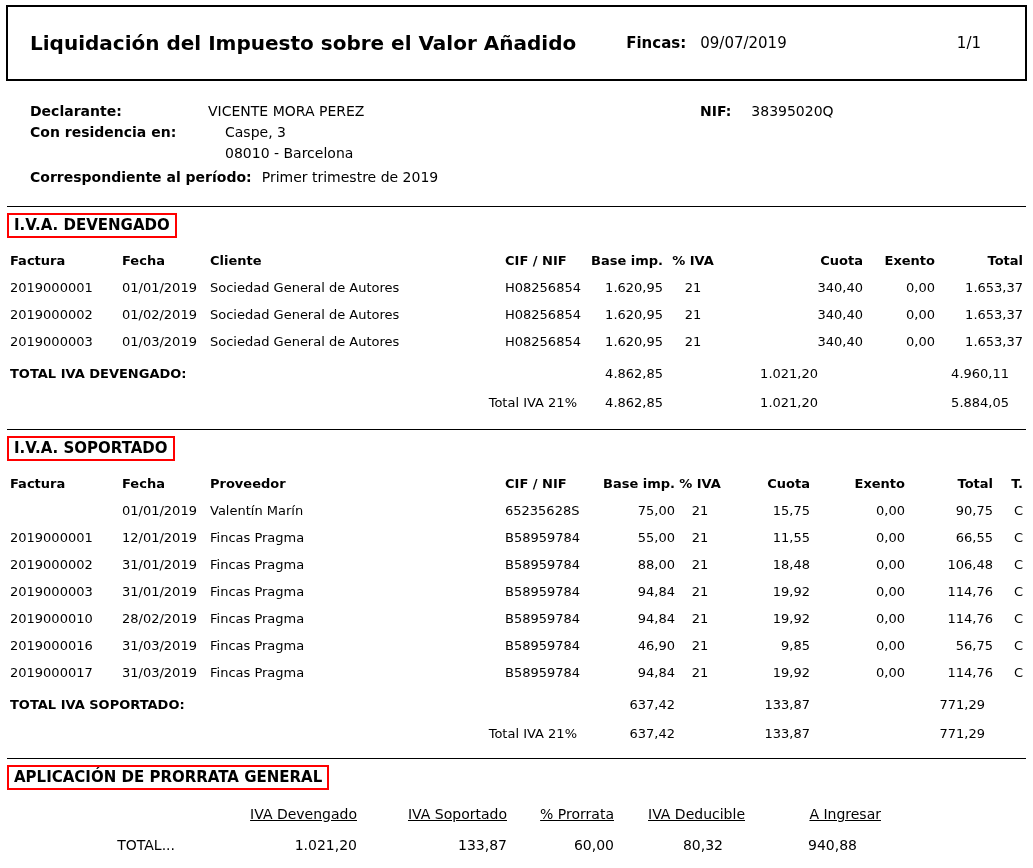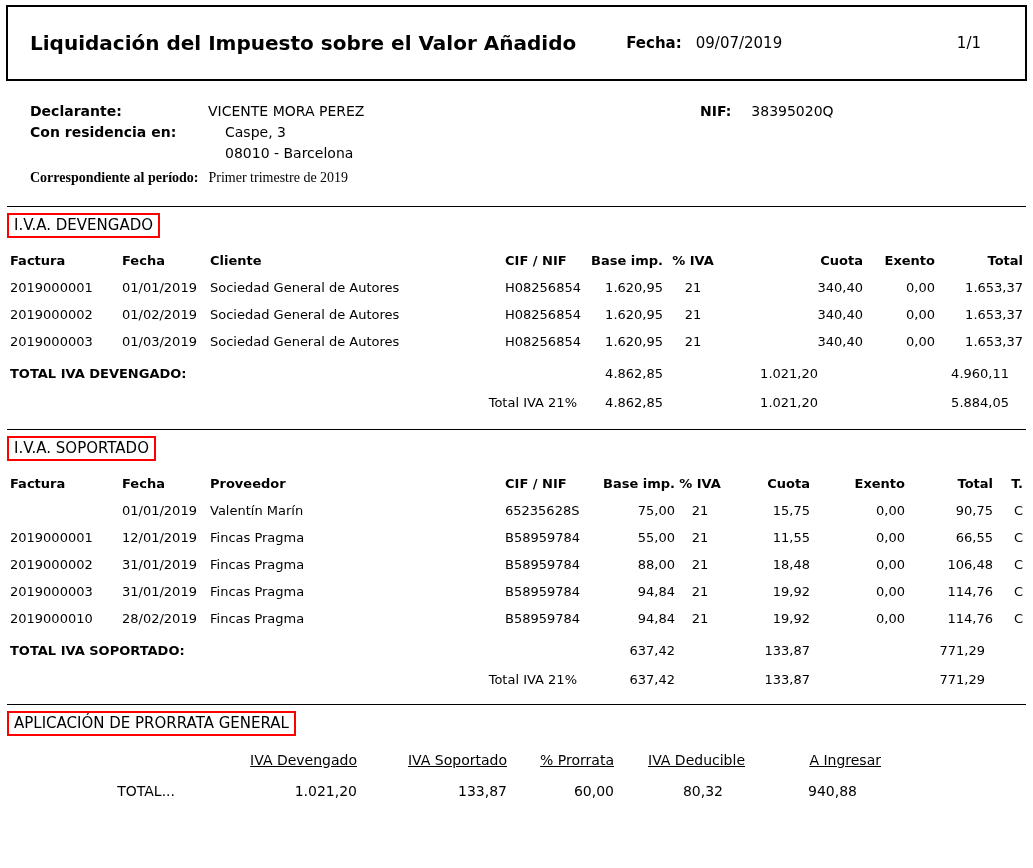--- a/index.html
+++ b/index.html
@@ -21,27 +21,27 @@
   .fecha-value { font-size:15px; margin-left:14px; }
   .page-num { font-size:15px; margin-left:auto; margin-right:44px; }
   
   .info { margin:20px 0 0 30px; position:relative; font-size:14px; line-height:21px; }
   .info .lbl { font-weight:bold; }
   .row-decl .lbl { display:inline-block; width:178px; }
   .nif-group { position:absolute; left:670px; top:0; }
   .nif-group .lbl { margin-right:20px; }
   .row-resid { display:flex; }
   .row-resid .lbl { width:195px; flex:none; }
-  .row-periodo { margin-top:3px;font-family:Liberation Serif, serif; }
+  .row-periodo { margin-top:3px; }
   .row-periodo .val { margin-left:10px; }
   
   .rule { border:none; border-top:1px solid #000; margin:18px 7px 0 7px; }
   .section-title {
     display:inline-block; margin:6px 0 0 7px; padding:1px 5px 2px 5px;
-    border:2px solid #ff0000; font-size:15px; font-weight:normal; white-space:nowrap;
+    border:2px solid #ff0000; font-size:15px; font-weight:bold; white-space:nowrap;
   }
   
   table.tbl { border-collapse:collapse; table-layout:fixed; margin-left:10px; width:1013px; font-size:13px; }
   .tbl th { font-weight:bold; padding:15px 0 6px 0; text-align:left; white-space:nowrap; }
   .tbl th.num, .tbl td.num { text-align:right; }
   .tbl th.ctr, .tbl td.ctr { text-align:center; }
   .tbl td { height:27px; padding:0; vertical-align:middle; white-space:nowrap; }
   .tbl tr.total-row td { padding-top:7px; height:29px; }
   .total-label { font-weight:bold; text-align:left; padding-right:8px !important; }
   .subtotal-label { text-align:right; padding-right:8px !important; }
@@ -56,21 +56,21 @@
   .prorrata .pad24 { padding-right:24px; }
 </style>
 </head>
 <body>
 
 
 
 
 <div class="header-box">
   <span class="doc-title">Liquidación del Impuesto sobre el Valor Añadido</span>
-  <span class="fecha-label">Fecha:</span>
+  <span class="fecha-label">Fincas:</span>
   <span class="fecha-value">09/07/2019</span>
   <span class="page-num">1/1</span>
 </div>
 
 
 <div class="info">
   <div class="row-decl">
     <span class="lbl">Declarante:</span><span class="val">VICENTE MORA PEREZ</span>
   </div>
   <div class="nif-group">
@@ -255,20 +255,44 @@
       <td>28/02/2019</td>
       <td>Fincas Pragma</td>
       <td>B58959784</td>
       <td class="num">94,84</td>
       <td class="ctr">21</td>
       <td class="num">19,92</td>
       <td class="num">0,00</td>
       <td class="num">114,76</td>
       <td class="num">C</td>
     </tr>
+    <tr>
+      <td>2019000016</td>
+      <td>31/03/2019</td>
+      <td>Fincas Pragma</td>
+      <td>B58959784</td>
+      <td class="num">46,90</td>
+      <td class="ctr">21</td>
+      <td class="num">9,85</td>
+      <td class="num">0,00</td>
+      <td class="num">56,75</td>
+      <td class="num">C</td>
+    </tr>
+    <tr>
+      <td>2019000017</td>
+      <td>31/03/2019</td>
+      <td>Fincas Pragma</td>
+      <td>B58959784</td>
+      <td class="num">94,84</td>
+      <td class="ctr">21</td>
+      <td class="num">19,92</td>
+      <td class="num">0,00</td>
+      <td class="num">114,76</td>
+      <td class="num">C</td>
+    </tr>
     <tr class="total-row">
       <td colspan="4" class="total-label">TOTAL IVA SOPORTADO:</td>
       <td class="num">637,42</td>
       <td></td>
       <td class="num">133,87</td>
       <td></td>
       <td class="num sop-total-total">771,29</td>
       <td></td>
     </tr>
     <tr class="total-row">

